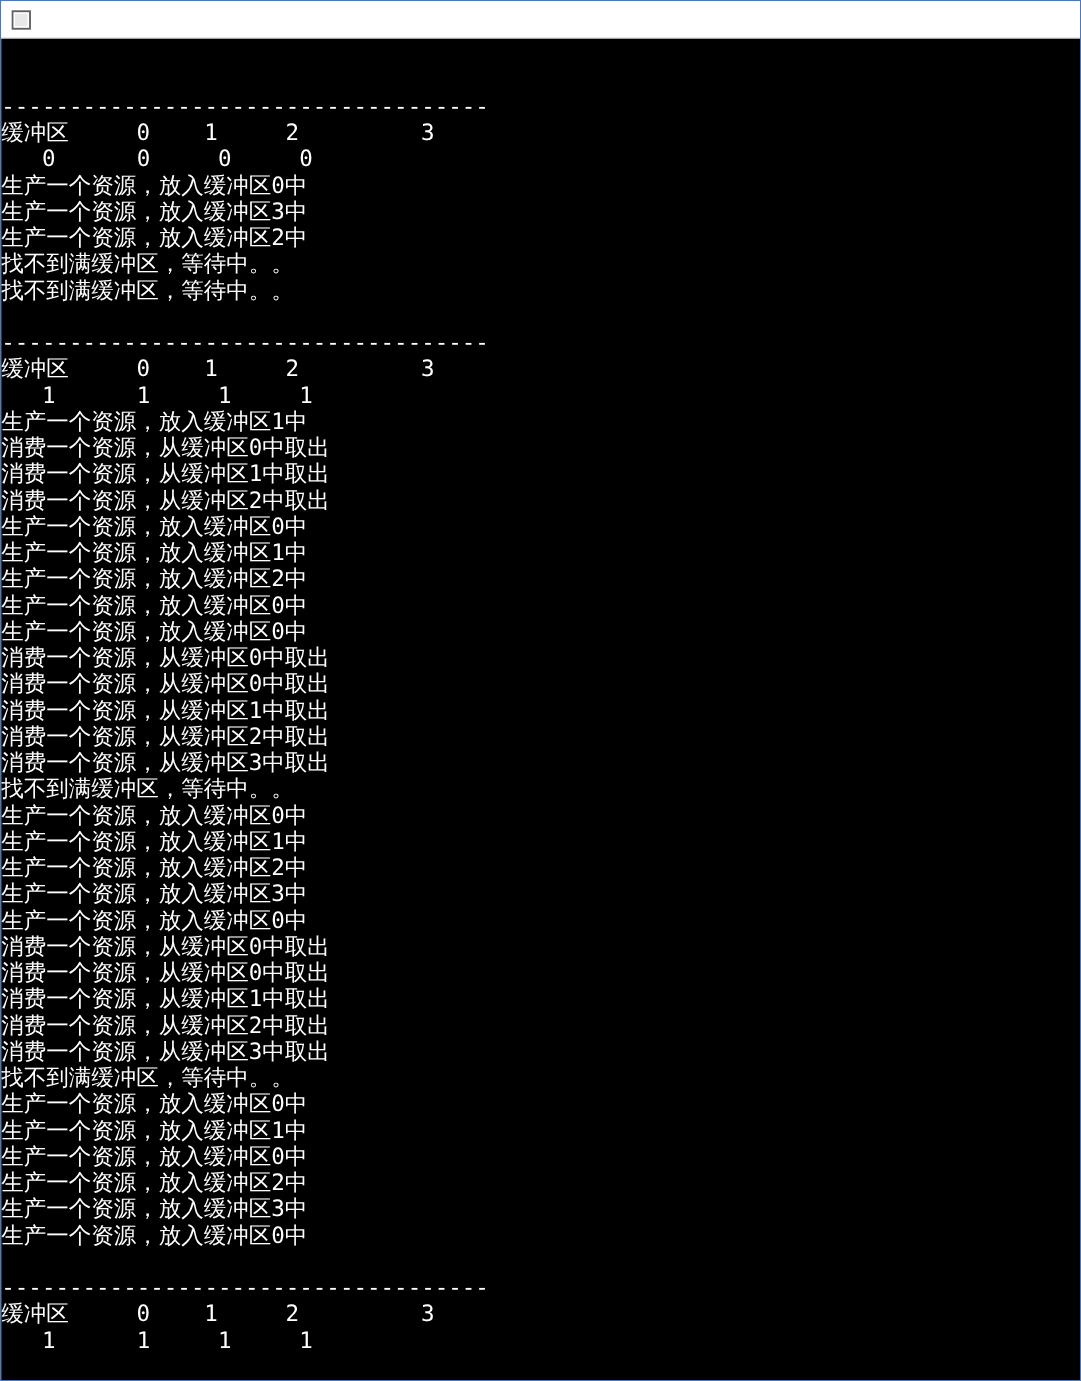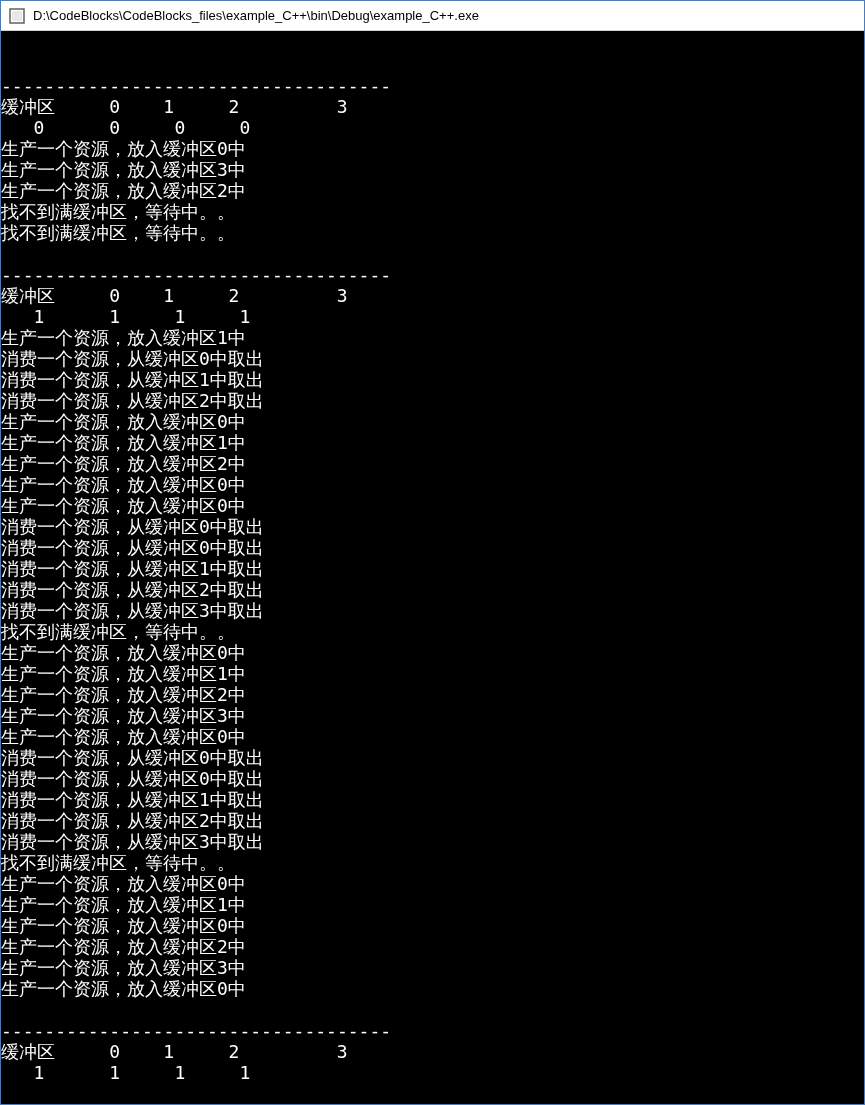--- a/index.html
+++ b/index.html
@@ -65,17 +65,16 @@
 <body>
 
 <div class="window">
   <div class="titlebar">
     <span class="titlebar-icon">
       <svg viewBox="0 0 16 16">
         <rect x="1" y="1" width="14" height="14" fill="none" stroke="#606060" stroke-width="1.5"></rect>
         <rect x="3" y="3" width="10" height="10" fill="#e8e8e8"></rect>
       </svg>
     </span>
-    <span class="titlebar-text">D:\CodeBlocks\CodeBlocks_files\example_C++\bin\Debug\example_C++.exe</span>
   </div>
   <div class="console" id="console-body">
   <div class="console-line">------------------------------------</div><div class="console-line">缓冲区     0    1     2         3</div><div class="console-line">   0      0     0     0</div><div class="console-line">生产一个资源，放入缓冲区0中</div><div class="console-line">生产一个资源，放入缓冲区3中</div><div class="console-line">生产一个资源，放入缓冲区2中</div><div class="console-line">找不到满缓冲区，等待中。。</div><div class="console-line">找不到满缓冲区，等待中。。</div><div class="console-line"></div><div class="console-line">------------------------------------</div><div class="console-line">缓冲区     0    1     2         3</div><div class="console-line">   1      1     1     1</div><div class="console-line">生产一个资源，放入缓冲区1中</div><div class="console-line">消费一个资源，从缓冲区0中取出</div><div class="console-line">消费一个资源，从缓冲区1中取出</div><div class="console-line">消费一个资源，从缓冲区2中取出</div><div class="console-line">生产一个资源，放入缓冲区0中</div><div class="console-line">生产一个资源，放入缓冲区1中</div><div class="console-line">生产一个资源，放入缓冲区2中</div><div class="console-line">生产一个资源，放入缓冲区0中</div><div class="console-line">生产一个资源，放入缓冲区0中</div><div class="console-line">消费一个资源，从缓冲区0中取出</div><div class="console-line">消费一个资源，从缓冲区0中取出</div><div class="console-line">消费一个资源，从缓冲区1中取出</div><div class="console-line">消费一个资源，从缓冲区2中取出</div><div class="console-line">消费一个资源，从缓冲区3中取出</div><div class="console-line">找不到满缓冲区，等待中。。</div><div class="console-line">生产一个资源，放入缓冲区0中</div><div class="console-line">生产一个资源，放入缓冲区1中</div><div class="console-line">生产一个资源，放入缓冲区2中</div><div class="console-line">生产一个资源，放入缓冲区3中</div><div class="console-line">生产一个资源，放入缓冲区0中</div><div class="console-line">消费一个资源，从缓冲区0中取出</div><div class="console-line">消费一个资源，从缓冲区0中取出</div><div class="console-line">消费一个资源，从缓冲区1中取出</div><div class="console-line">消费一个资源，从缓冲区2中取出</div><div class="console-line">消费一个资源，从缓冲区3中取出</div><div class="console-line">找不到满缓冲区，等待中。。</div><div class="console-line">生产一个资源，放入缓冲区0中</div><div class="console-line">生产一个资源，放入缓冲区1中</div><div class="console-line">生产一个资源，放入缓冲区0中</div><div class="console-line">生产一个资源，放入缓冲区2中</div><div class="console-line">生产一个资源，放入缓冲区3中</div><div class="console-line">生产一个资源，放入缓冲区0中</div><div class="console-line"></div><div class="console-line">------------------------------------</div><div class="console-line">缓冲区     0    1     2         3</div><div class="console-line">   1      1     1     1</div><div class="console-line"></div></div>
 </div>
 
 </body></html>

